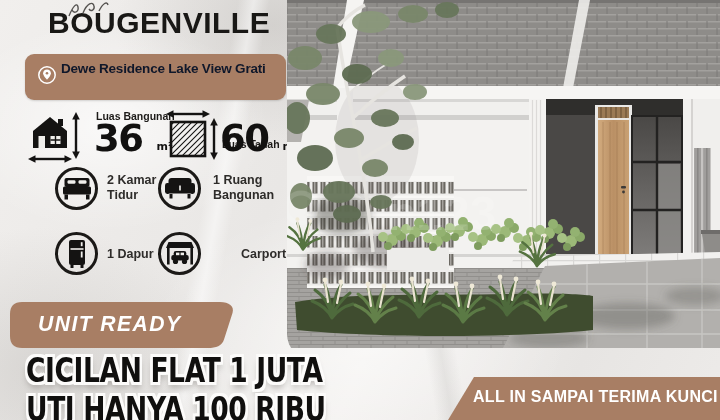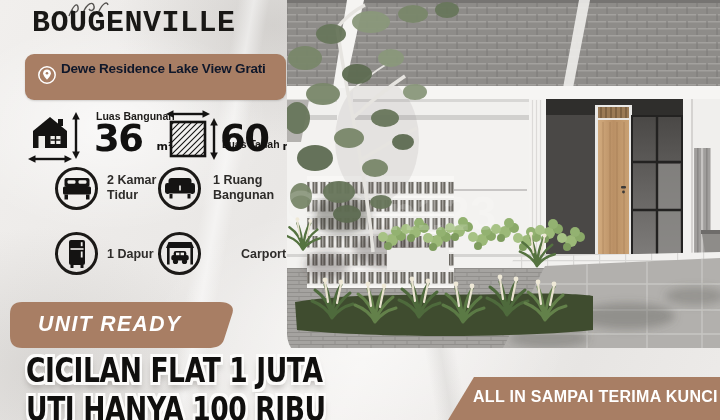--- a/index.html
+++ b/index.html
@@ -14,22 +14,22 @@
       linear-gradient(80deg, rgba(140,138,134,0) 55%, rgba(140,138,134,.14) 57%, rgba(140,138,134,0) 59%),
       radial-gradient(230px 150px at 15% 30%, rgba(255,255,255,.7), rgba(255,255,255,0) 70%),
       radial-gradient(300px 190px at 50% 80%, rgba(255,255,255,.55), rgba(255,255,255,0) 70%),
       radial-gradient(240px 190px at 6% 88%, rgba(176,173,169,.35), rgba(176,173,169,0) 75%),
       radial-gradient(220px 170px at 38% 6%, rgba(176,173,169,.4), rgba(176,173,169,0) 72%),
       linear-gradient(115deg,#f1efed,#e9e7e5 40%,#f3f1ef 58%,#e7e5e3 82%,#edebe9);
   }
   .abs{position:absolute;}
   
   .title{
-    left:32px;top:6px;font-size:30px;font-weight:700;letter-spacing:.5px;
-    color:#191816;white-space:nowrap;font-family:Liberation Mono, monospace;
+    left:48px;top:6px;font-size:30px;font-weight:700;letter-spacing:.5px;
+    color:#191816;white-space:nowrap;
   }
   .squiggle{left:66px;top:0;}
   
   .loc-badge{
     left:25px;top:54px;width:261px;height:46px;border-radius:9px;
     background:var(--accent,#a87e64);box-shadow:0 1px 2px rgba(0,0,0,.15);
   }
   .loc-pin{position:absolute;left:12px;top:11px;}
   .loc-name{position:absolute;left:36px;top:7px;font-size:13.5px;font-weight:700;
     letter-spacing:-.2px;color:#0f172a;white-space:nowrap;}

